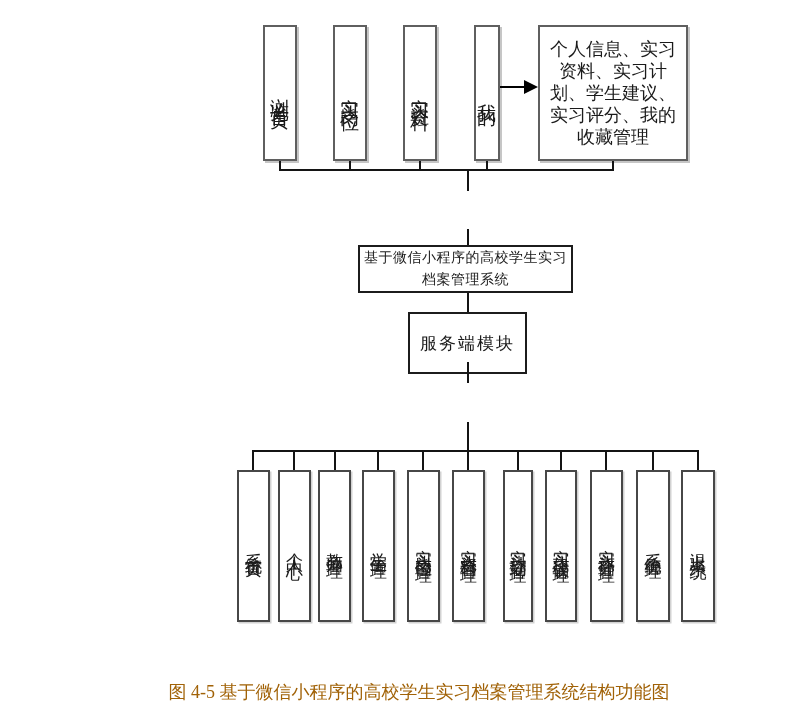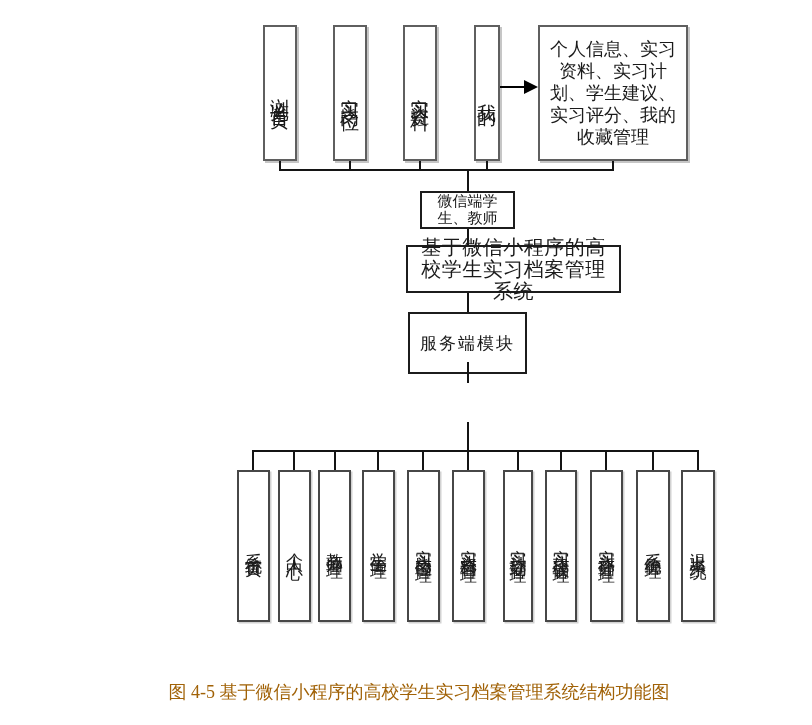--- a/index.html
+++ b/index.html
@@ -15,21 +15,21 @@
   .vflex { display:flex; align-items:center; justify-content:center; }
   .vtext {
     writing-mode:vertical-lr; text-orientation:upright;
     font-size:19px; letter-spacing:0.26em; line-height:1;
   }
   .vtext.small { font-size:17px; letter-spacing:0.2em; }
   .ctext { display:flex; align-items:center; justify-content:center; text-align:center; }
   .features-box { font-size:18px; line-height:22px; padding:4px 5px; }
   .users-box  { font-size:15px; line-height:17px; }
   .users-box span { display:inline-block; width:64px; text-align:center; }
-  .title-box  { font-size:20px; line-height:22px; letter-spacing:0.5px; padding:8px 4px;margin-left:48px; }
+  .title-box  { font-size:14px; line-height:22px; letter-spacing:0.5px; padding:8px 4px; }
   .server-box { font-size:17px; letter-spacing:2px; }
   .admin-box  { font-size:16px; letter-spacing:1px; }
   .line { position:absolute; background:#141414; }
   .arrow-line { position:absolute; height:2px; background:#000000; }
   .arrow-head {
     position:absolute; width:0; height:0;
     border-left:14px solid #000000;
     border-top:7px solid transparent;
     border-bottom:7px solid transparent;
   }
@@ -64,23 +64,20 @@
   </div>
 
   <div class="line" style="left:279px; top:161px; width:2px; height:10px;"></div>
   <div class="line" style="left:349px; top:161px; width:2px; height:10px;"></div>
   <div class="line" style="left:419px; top:161px; width:2px; height:10px;"></div>
   <div class="line" style="left:486px; top:161px; width:2px; height:10px;"></div>
   <div class="line" style="left:612px; top:161px; width:2px; height:10px;"></div>
   <div class="line" style="left:279px; top:169px; width:335px; height:2px;"></div>
   <div class="line" style="left:467px; top:169px; width:2px; height:22px;"></div>
 
-  <div class="box main ctext users-box" style="left:420px; top:191px; width:95px; height:38px;">
-    <span>微信端学生、教师</span>
-  </div>
 
   <div class="line" style="left:467px; top:229px; width:2px; height:16px;"></div>
 
   <div class="box main ctext title-box" style="left:358px; top:245px; width:215px; height:48px;">
     <span>基于微信小程序的高校学生实习档案管理系统</span>
   </div>
 
   <div class="line" style="left:467px; top:293px; width:2px; height:19px;"></div>
 
   <div class="box main ctext server-box" style="left:408px; top:312px; width:119px; height:62px;">

